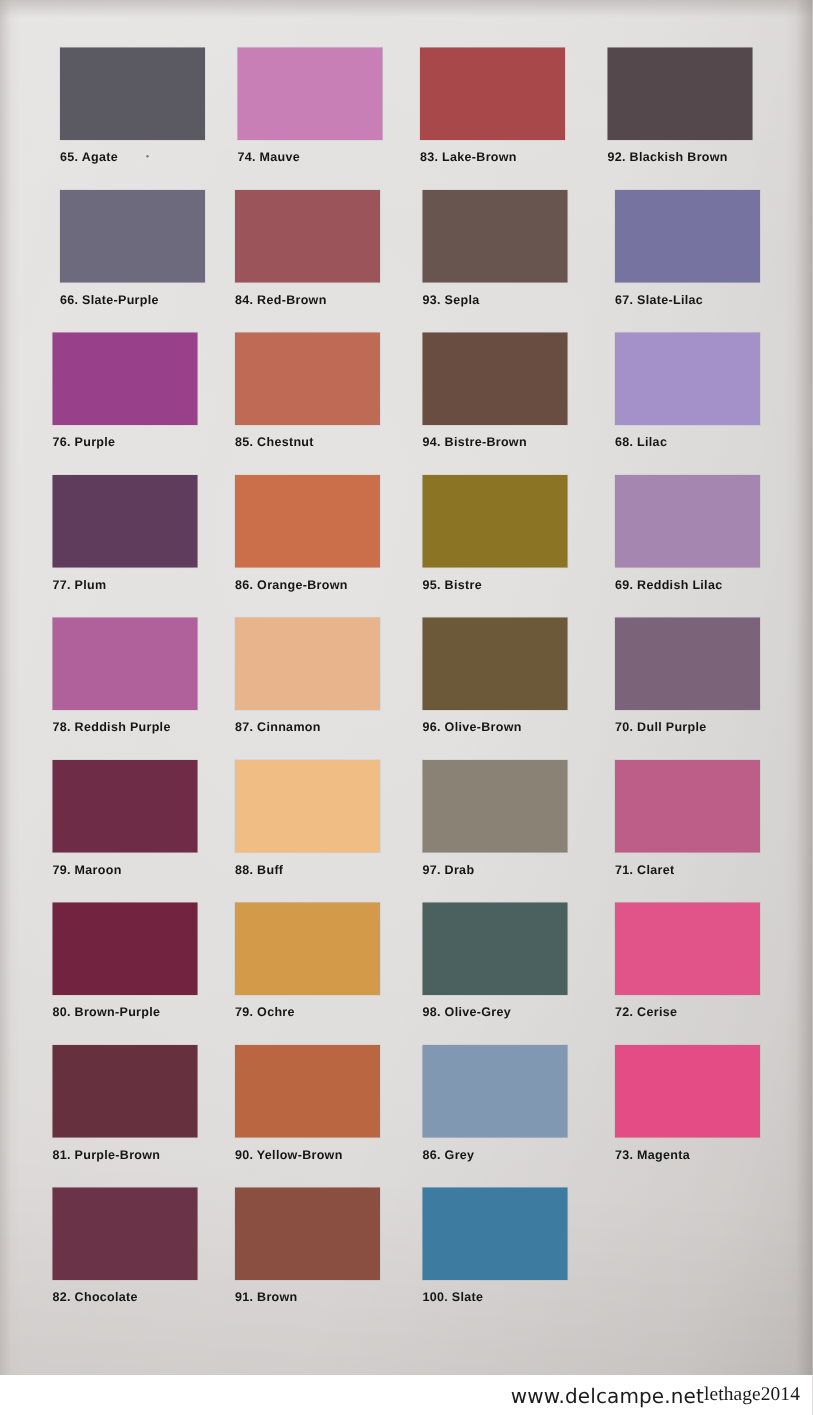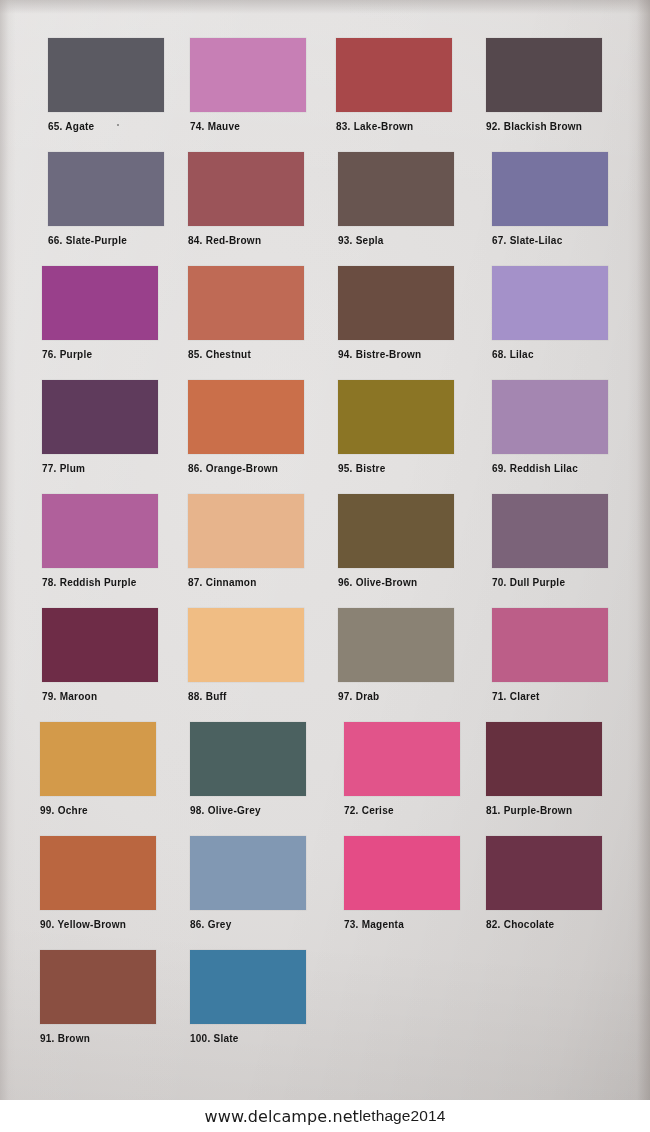--- a/index.html
+++ b/index.html
@@ -103,39 +103,39 @@
   
   #watermark-band {
     position: absolute;
     left: 0;
     right: 0;
     bottom: 0;
     height: 30px;
     background: #ffffff;
     display: flex;
     align-items: center;
-    justify-content: center;
+    justify-content: flex-end;
     padding: 16px 10px;
     box-sizing: border-box;
   }
   #delcampe-watermark {
     display: flex;
     align-items: center;
     gap: 5px;
   }
   #delcampe-text {
     font-size: 16px;
     color: #1b1b1b;
     font-family: "DejaVu Sans", sans-serif;
     letter-spacing: 0.1px;
   }
   #lethage-text {
     font-size: 15.5px;
     color: #1b1b1b;
-    font-family: Liberation Sans, sans-serif;
+    font-family: Liberation Serif, serif;
     letter-spacing: 0.1px;
   }
 </style>
 </head>
 <body>
 
 <div id="page">
 
   <div id="paper-tint"></div>
   <div id="edge-top"></div>
@@ -233,23 +233,27 @@
         <div class="chip-label">88. Buff</div>
       </div>
       <div class="cell c3">
         <div class="chip" style="background: rgb(138, 130, 116);"></div>
         <div class="chip-label">97. Drab</div>
       </div>
       <div class="cell c0">
         <div class="chip" style="background: rgb(188, 94, 136);"></div>
         <div class="chip-label">71. Claret</div>
       </div>
+      <div class="cell c1">
+        <div class="chip" style="background: rgb(114, 35, 63);"></div>
+        <div class="chip-label">80. Brown-Purple</div>
+      </div>
       <div class="cell c2">
         <div class="chip" style="background: rgb(211, 154, 74);"></div>
-        <div class="chip-label">99. Ochre</div>
+        <div class="chip-label">79. Ochre</div>
       </div>
       <div class="cell c3">
         <div class="chip" style="background: rgb(75, 97, 96);"></div>
         <div class="chip-label">98. Olive-Grey</div>
       </div>
       <div class="cell c0">
         <div class="chip" style="background: rgb(225, 84, 138);"></div>
         <div class="chip-label">72. Cerise</div>
       </div>
       <div class="cell c1">

